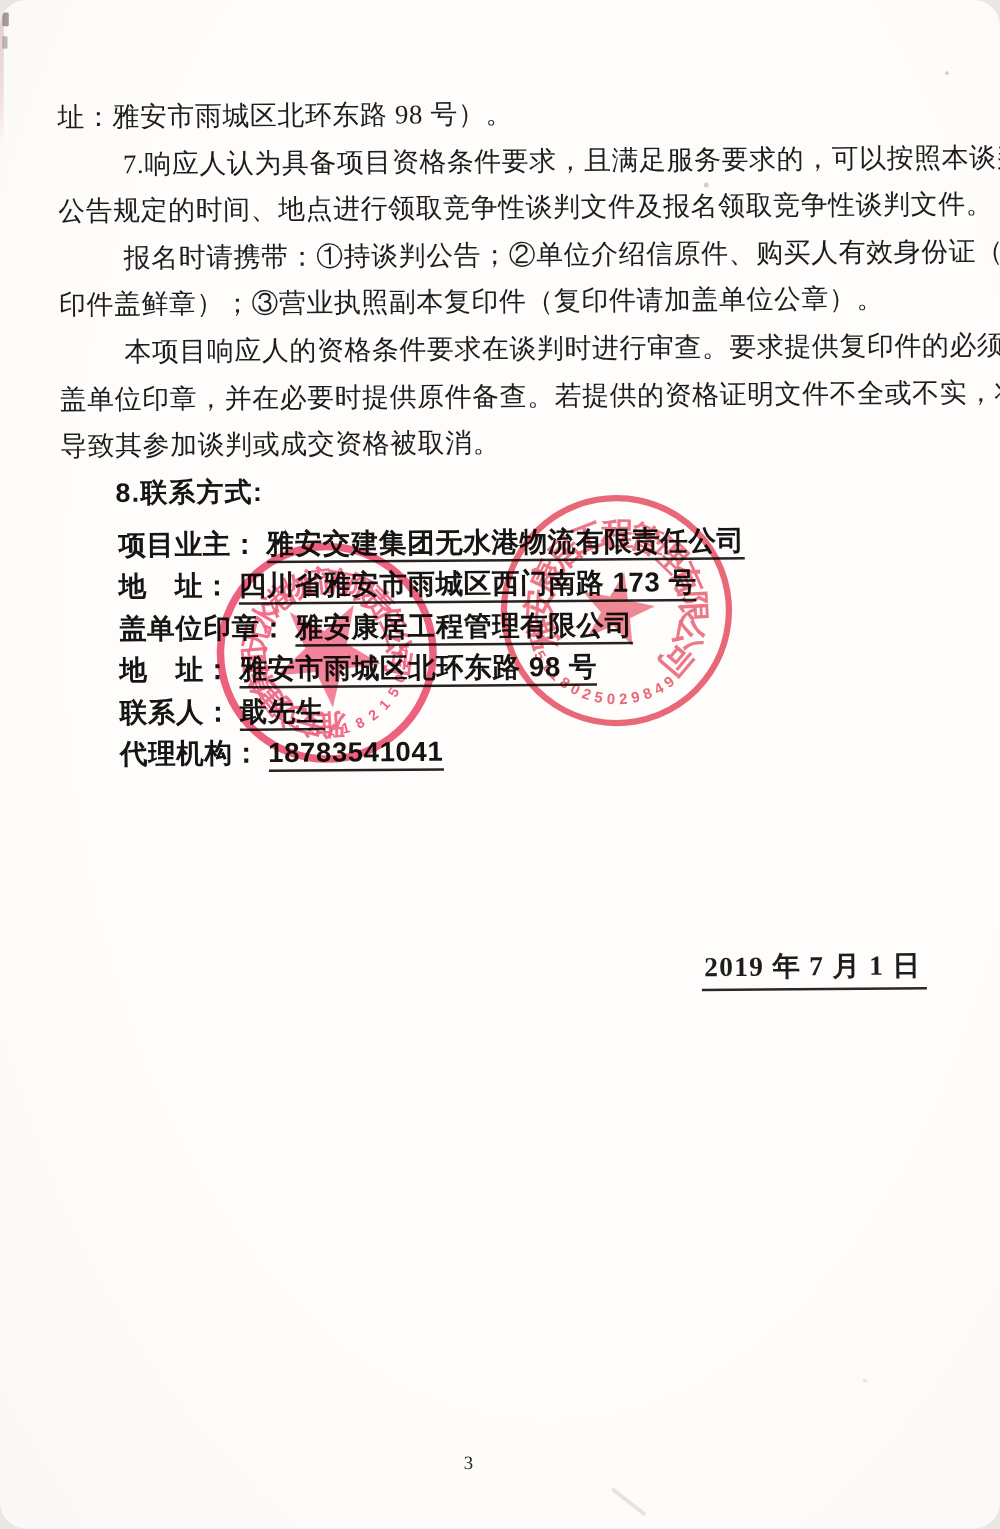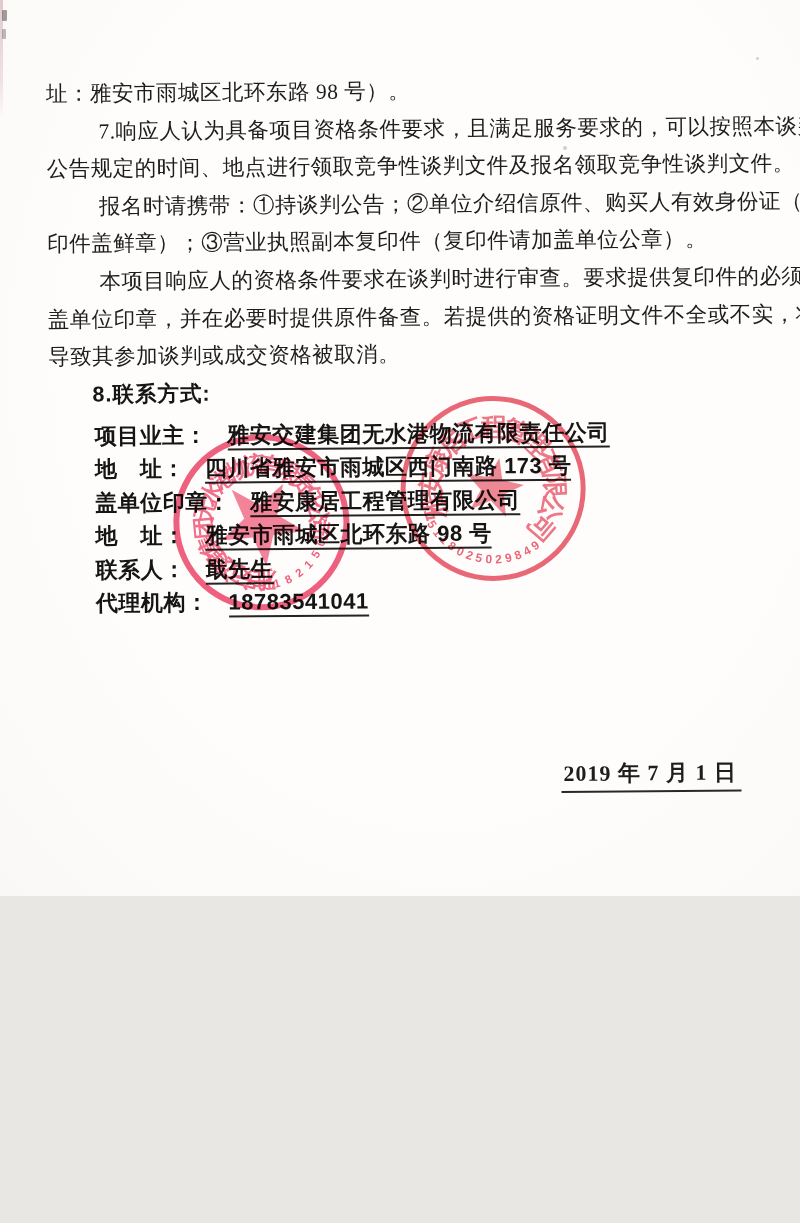--- a/index.html
+++ b/index.html
@@ -1,36 +1,36 @@
 <!DOCTYPE html>
 <html><head>
 <meta charset="utf-8">
 <style>
   html,body{margin:0;padding:0;}
   body{width:800px;height:1223px;overflow:hidden;
        background:#e9e7e4;font-family:"Liberation Serif", serif;}
-  #page{position:relative;width:800px;height:896px;overflow:hidden;
-        background:radial-gradient(ellipse at 55% 40%, #fefdfc 60%, #faf8f6 100%);}
+  #page{position:relative;width:800px;height:1223px;overflow:hidden;
+        background:radial-gradient(ellipse at 55% 40%, #fefdfc 60%, #faf8f6 100%);border-radius:21px;}
   
   #content{position:absolute;left:0;top:0;width:800px;height:1223px;
            transform:rotate(-0.45deg);transform-origin:40px 90px;}
   
   #body-lines{position:absolute;left:46px;top:76px;width:760px;
               font-size:21.5px;line-height:37.6px;color:#1e1d1c;
               letter-spacing:0.5px;}
   .bline{white-space:nowrap;}
   .bline.indent{padding-left:52px;}
   .bline.bold{font-family:"Liberation Sans", sans-serif;font-weight:700;
               padding-left:44px;letter-spacing:1px;color:#161514;}
   
   #contact-rows{position:absolute;left:92px;top:420px;
                 font-family:"Liberation Sans", sans-serif;font-weight:700;
                 font-size:22px;line-height:33.4px;color:#161514;letter-spacing:0.5px;}
   .crow{white-space:nowrap;}
-  .clabel{margin-right:20px;}
+  .clabel{margin-right:6px;}
   .cvalue{border-bottom:2px solid #262423;padding-bottom:1px;}
   
   #date-line{position:absolute;left:556px;top:763px;font-size:22px;font-weight:600;
              color:#1e1d1c;border-bottom:2px solid #2a2827;padding:0 4px 2px 2px;
              letter-spacing:1px;white-space:nowrap;}
   #page-number{position:absolute;left:371px;top:1163px;font-size:15px;color:#262524;
                font-family:"Liberation Serif", serif;}
   
   #seal-layer{position:absolute;left:0;top:0;mix-blend-mode:multiply;pointer-events:none;}
   .seal-char{font-family:"Liberation Sans", sans-serif;font-weight:700;}

